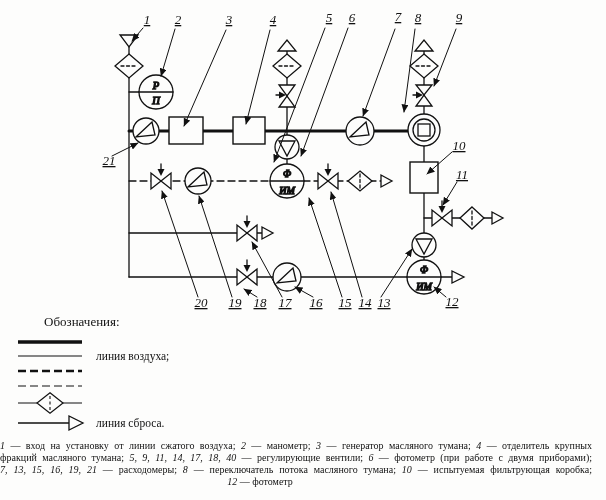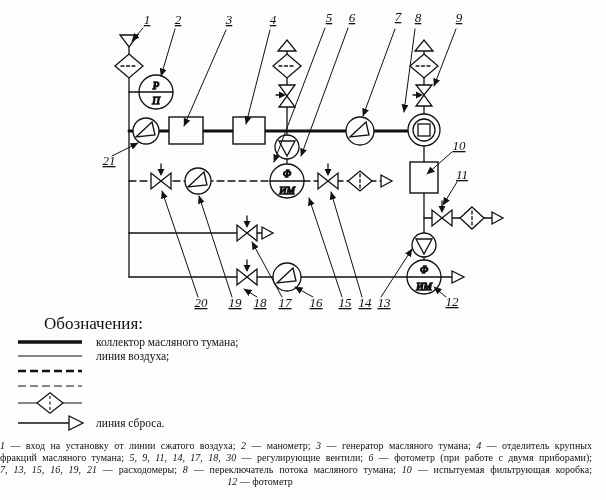--- a/index.html
+++ b/index.html
@@ -1,21 +1,21 @@
 <!DOCTYPE html>
 <html><head>
 <meta charset="utf-8">
 <style>
   html,body{margin:0;padding:0;}
   body{width:606px;height:500px;position:relative;background:#fdfdfc;color:#111;
        font-family:"Liberation Serif",serif;overflow:hidden;}
   #diagram{position:absolute;left:0;top:0;}
   .lbl{font-family:"Liberation Serif",serif;font-style:italic;font-size:13px;fill:#111;}
   .sym-letter{font-family:"Liberation Serif",serif;font-style:italic;fill:#111;}
-  #legend-heading{position:absolute;left:44px;top:314px;font-size:17px;}
+  #legend-heading{position:absolute;left:44px;top:314px;font-size:13px;}
   .legend-row{position:absolute;left:16px;display:flex;align-items:center;}
   .legend-row .sym{width:72px;height:22px;flex:0 0 72px;}
   .legend-row .txt{margin-left:8px;font-size:11.5px;white-space:nowrap;}
   .cap{position:absolute;left:0;width:592px;font-size:10px;line-height:11.5px;
        text-align:justify;text-align-last:justify;}
   .cap.center{text-align:left;text-align-last:center;width:520px;}
   .cap i{font-family:"Liberation Serif",serif;}
 </style>
 </head>
 <body>
@@ -230,21 +230,20 @@
     <text class="lbl" text-anchor="middle" text-decoration="underline" x="109" y="165">21</text>
   </g>
 </svg>
 
 <div id="legend-heading">Обозначения:</div>
 
 <div class="legend-row" style="top:331px">
   <svg class="sym" viewBox="0 0 72 22">
       <path d="M2,11 H66" stroke="#111" stroke-width="3.4"></path>
     </svg>
-  <span class="txt">коллектор масляного тумана;</span>
 </div>
 <div class="legend-row" style="top:345px">
   <svg class="sym" viewBox="0 0 72 22">
       <path d="M2,11 H66" stroke="#111" stroke-width="1.2"></path>
     </svg>
   <span class="txt">линия воздуха;</span>
 </div>
 <div class="legend-row" style="top:360px">
   <svg class="sym" viewBox="0 0 72 22">
       <path d="M2,11 H66" stroke="#111" stroke-width="2.4" stroke-dasharray="8,4"></path>
@@ -264,15 +263,15 @@
 </div>
 <div class="legend-row" style="top:412px">
   <svg class="sym" viewBox="0 0 72 22">
     <path d="M2,11 H53" stroke="#111" stroke-width="1.4"></path>
     <polygon points="53,4 53,18 67,11" fill="#fdfdfc" stroke="#111" stroke-width="1.3"></polygon>
   </svg>
   <span class="txt">линия сброса.</span>
 </div>
 
 <div class="cap" style="top:440px"><i>1</i> — вход на установку от линии сжатого воздуха; <i>2</i> — манометр; <i>3</i> — генератор масляного тумана; <i>4</i> — отделитель крупных</div>
-<div class="cap" style="top:452px">фракций масляного тумана; <i>5, 9, 11, 14, 17, 18, 30</i> — регулирующие вентили; <i>6</i> — фотометр (при работе с двумя приборами);</div>
+<div class="cap" style="top:452px">фракций масляного тумана; <i>5, 9, 11, 14, 17, 18, 40</i> — регулирующие вентили; <i>6</i> — фотометр (при работе с двумя приборами);</div>
 <div class="cap" style="top:464px"><i>7, 13, 15, 16, 19, 21</i> — расходомеры; <i>8</i> — переключатель потока масляного тумана; <i>10</i> — испытуемая фильтрующая коробка;</div>
 <div class="cap center" style="top:476px"><i>12</i> — фотометр</div>
 
 </body></html>

